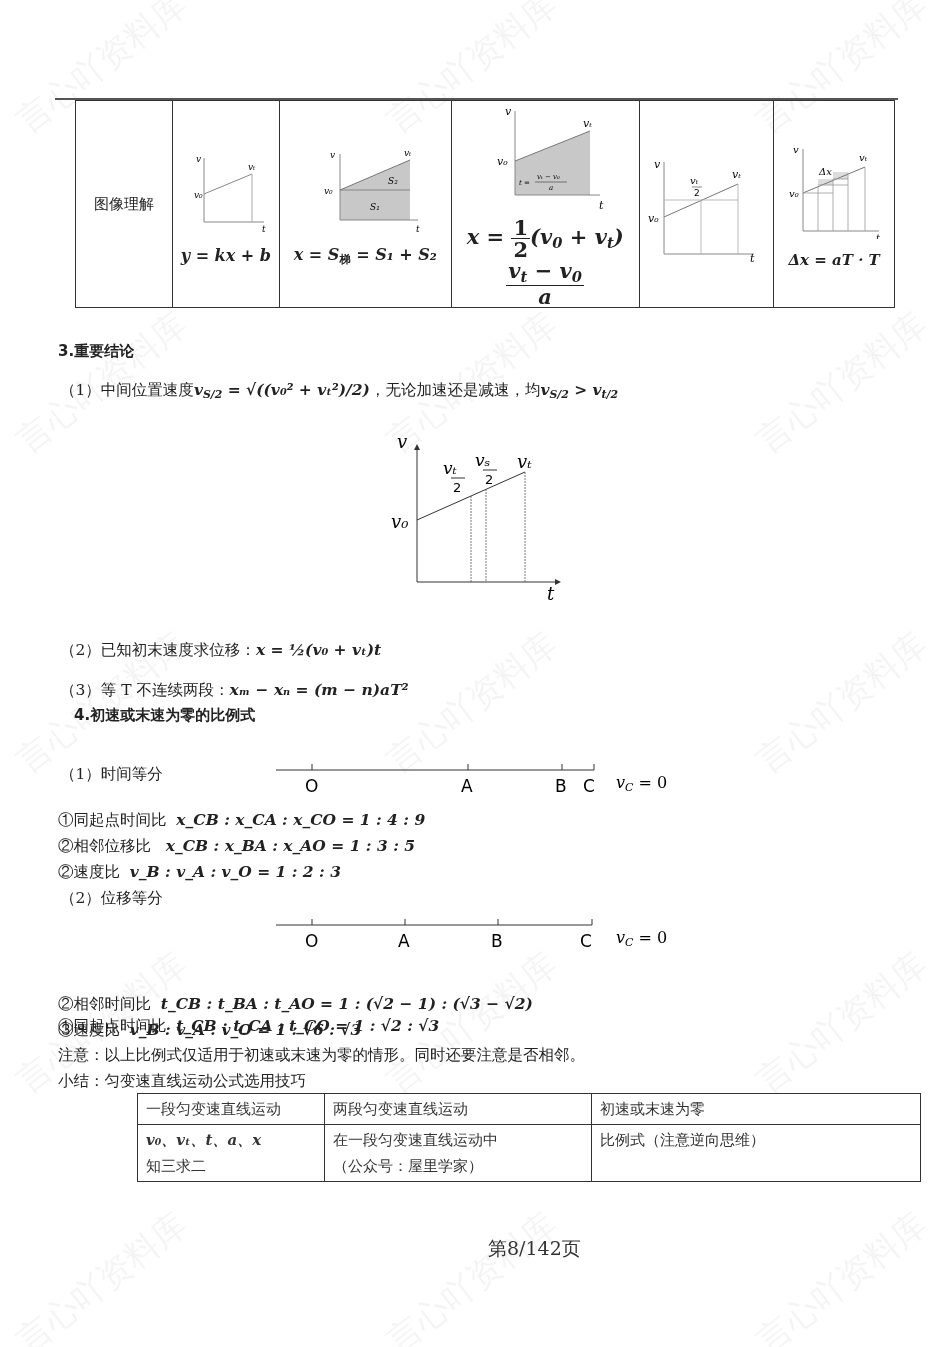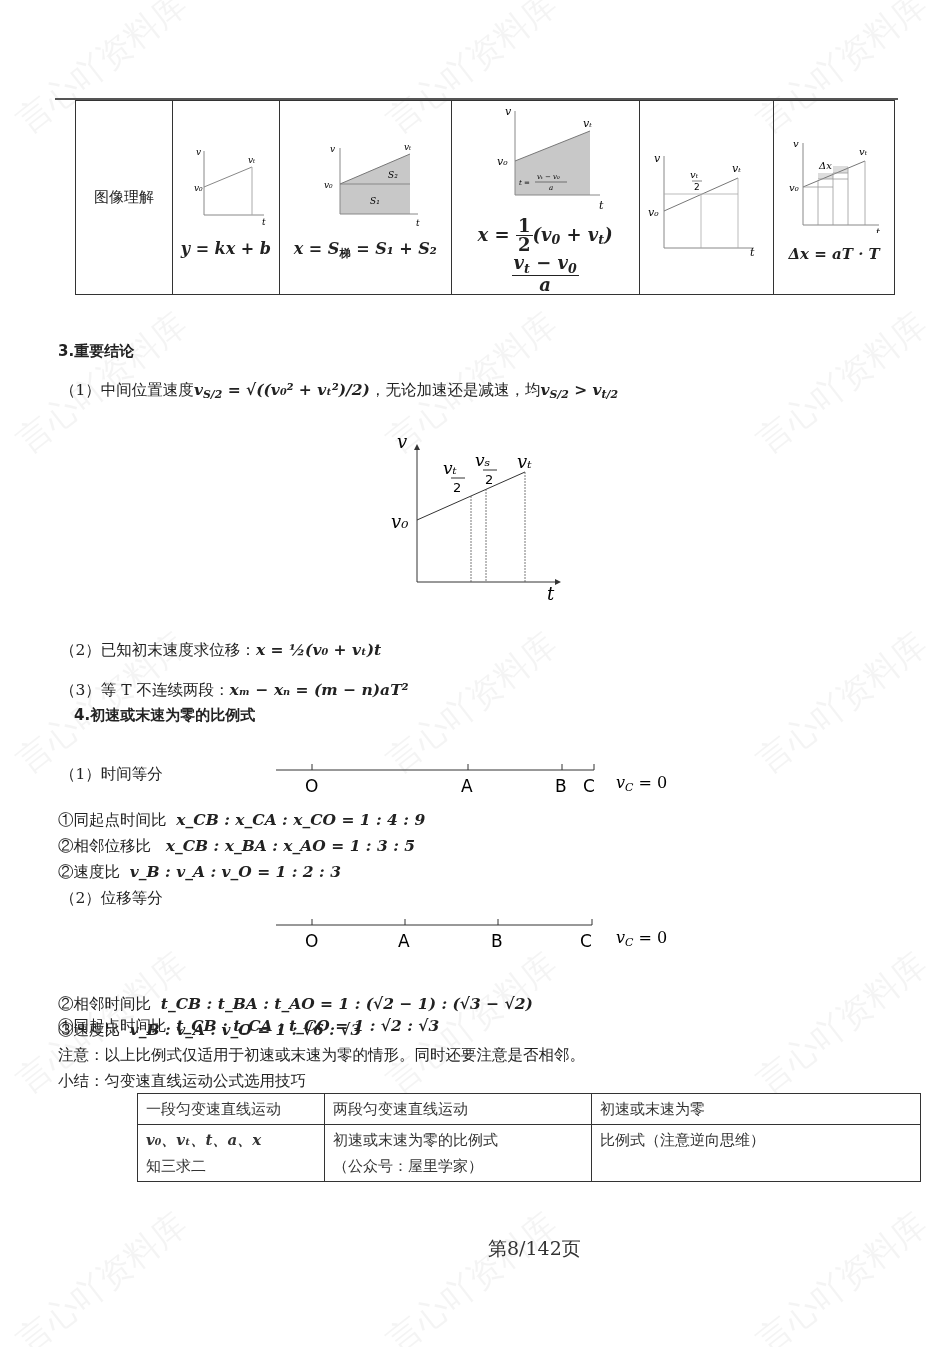--- a/index.html
+++ b/index.html
@@ -83,21 +83,21 @@
         <line x1="40" y1="60" x2="115" y2="30" stroke="#777" stroke-width="1"></line>
         <text x="30" y="14" font-size="11">v</text>
         <text x="22" y="64" font-size="11">v₀</text>
         <text x="108" y="26" font-size="11">vₜ</text>
         <text x="124" y="108" font-size="11">t</text>
         <text x="44" y="84" font-size="7">t =</text>
         <text x="62" y="78" font-size="7">vₜ − v₀</text>
         <line x1="60" y1="81" x2="92" y2="81" stroke="#333" stroke-width="0.6"></line>
         <text x="74" y="89" font-size="7">a</text>
       </svg>
-      <div class="m" style="font-size:18px;margin-top:2px;">
+      <div class="m" style="font-size:21px;margin-top:2px;">
         x = <span class="frac"><span class="n" style="font-style:normal;">1</span><span class="d" style="font-style:normal;">2</span></span>(v<span class="sub">0</span> + v<span class="sub">t</span>) <span class="frac"><span class="n">v<span class="sub">t</span> − v<span class="sub">0</span></span><span class="d">a</span></span>
       </div>
     </td>
     <td style="width:134px;">
       <svg width="120" height="120" viewBox="0 0 120 120">
         <line x1="18" y1="112" x2="108" y2="112" stroke="#888" stroke-width="1"></line>
         <line x1="18" y1="112" x2="18" y2="20" stroke="#888" stroke-width="1"></line>
         <line x1="18" y1="75" x2="92" y2="42" stroke="#777" stroke-width="1"></line>
         <line x1="18" y1="58" x2="92" y2="58" stroke="#aaa" stroke-width="0.8"></line>
         <line x1="55" y1="58" x2="55" y2="112" stroke="#aaa" stroke-width="0.8"></line>
@@ -212,21 +212,21 @@
     <td style="width:170px;">一段匀变速直线运动</td>
     <td style="width:250px;">两段匀变速直线运动</td>
     <td>初速或末速为零</td>
   </tr>
   <tr style="height:52px;">
     <td>
           <div class="m">v₀、vₜ、t、a、x</div>
           <div>知三求二</div>
         </td>
     <td>
-          <div>初速或末速为零的比例式</div>
+          <div>在一段匀变速直线运动中</div>
           <div>（公众号：屋里学家）</div>
         </td>
     <td>
           <div>比例式（注意逆向思维）</div>
         </td>
   </tr>
 </tbody>
   </table>
 
 <div class="line" style="left:440px;top:1236px;font-size:19px;color:#333;margin-left:48px;">第8/142页</div>

